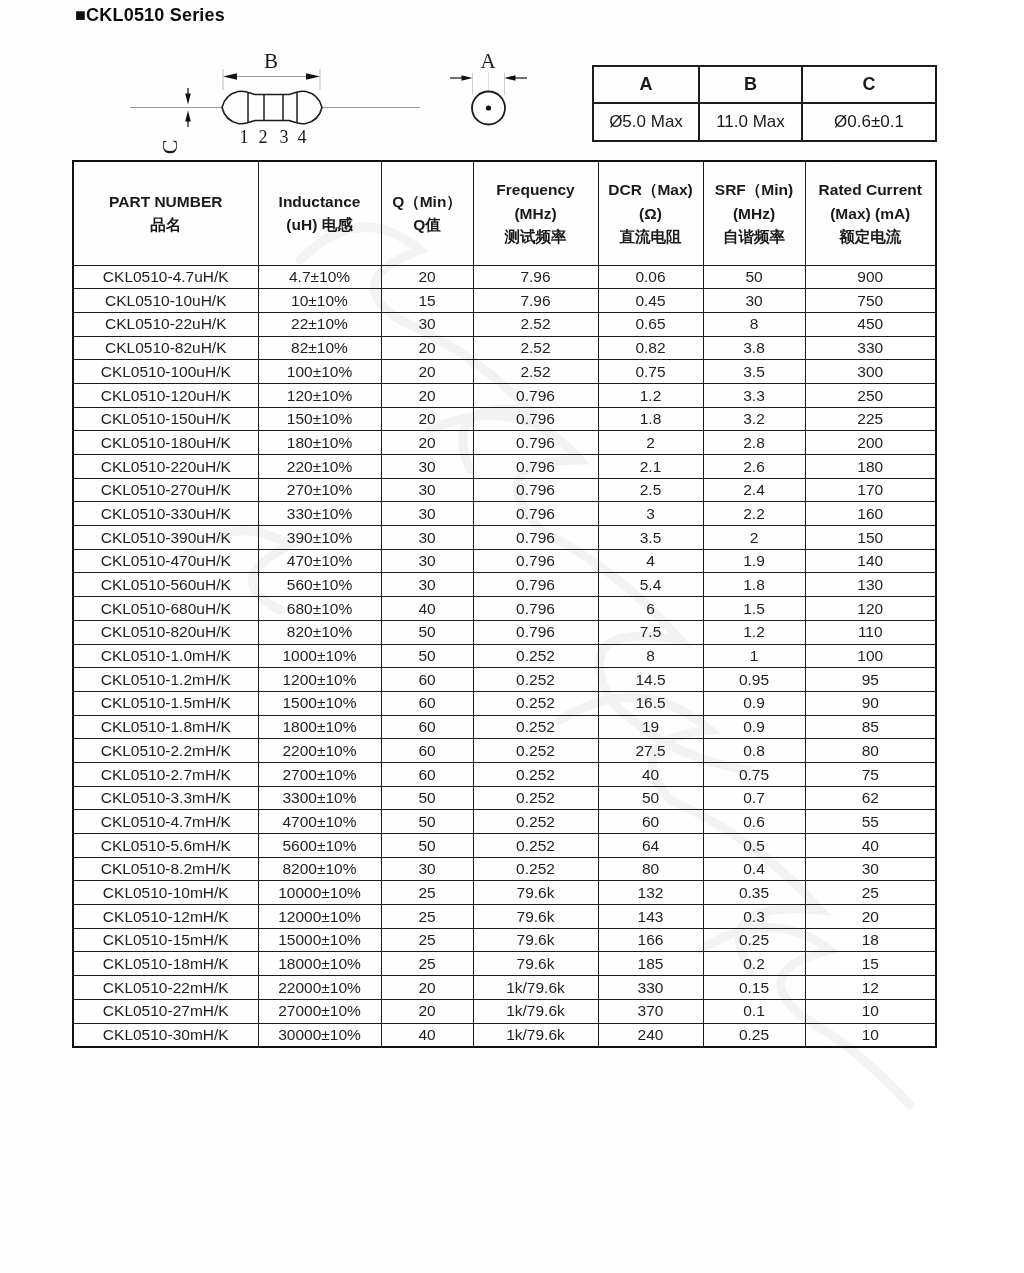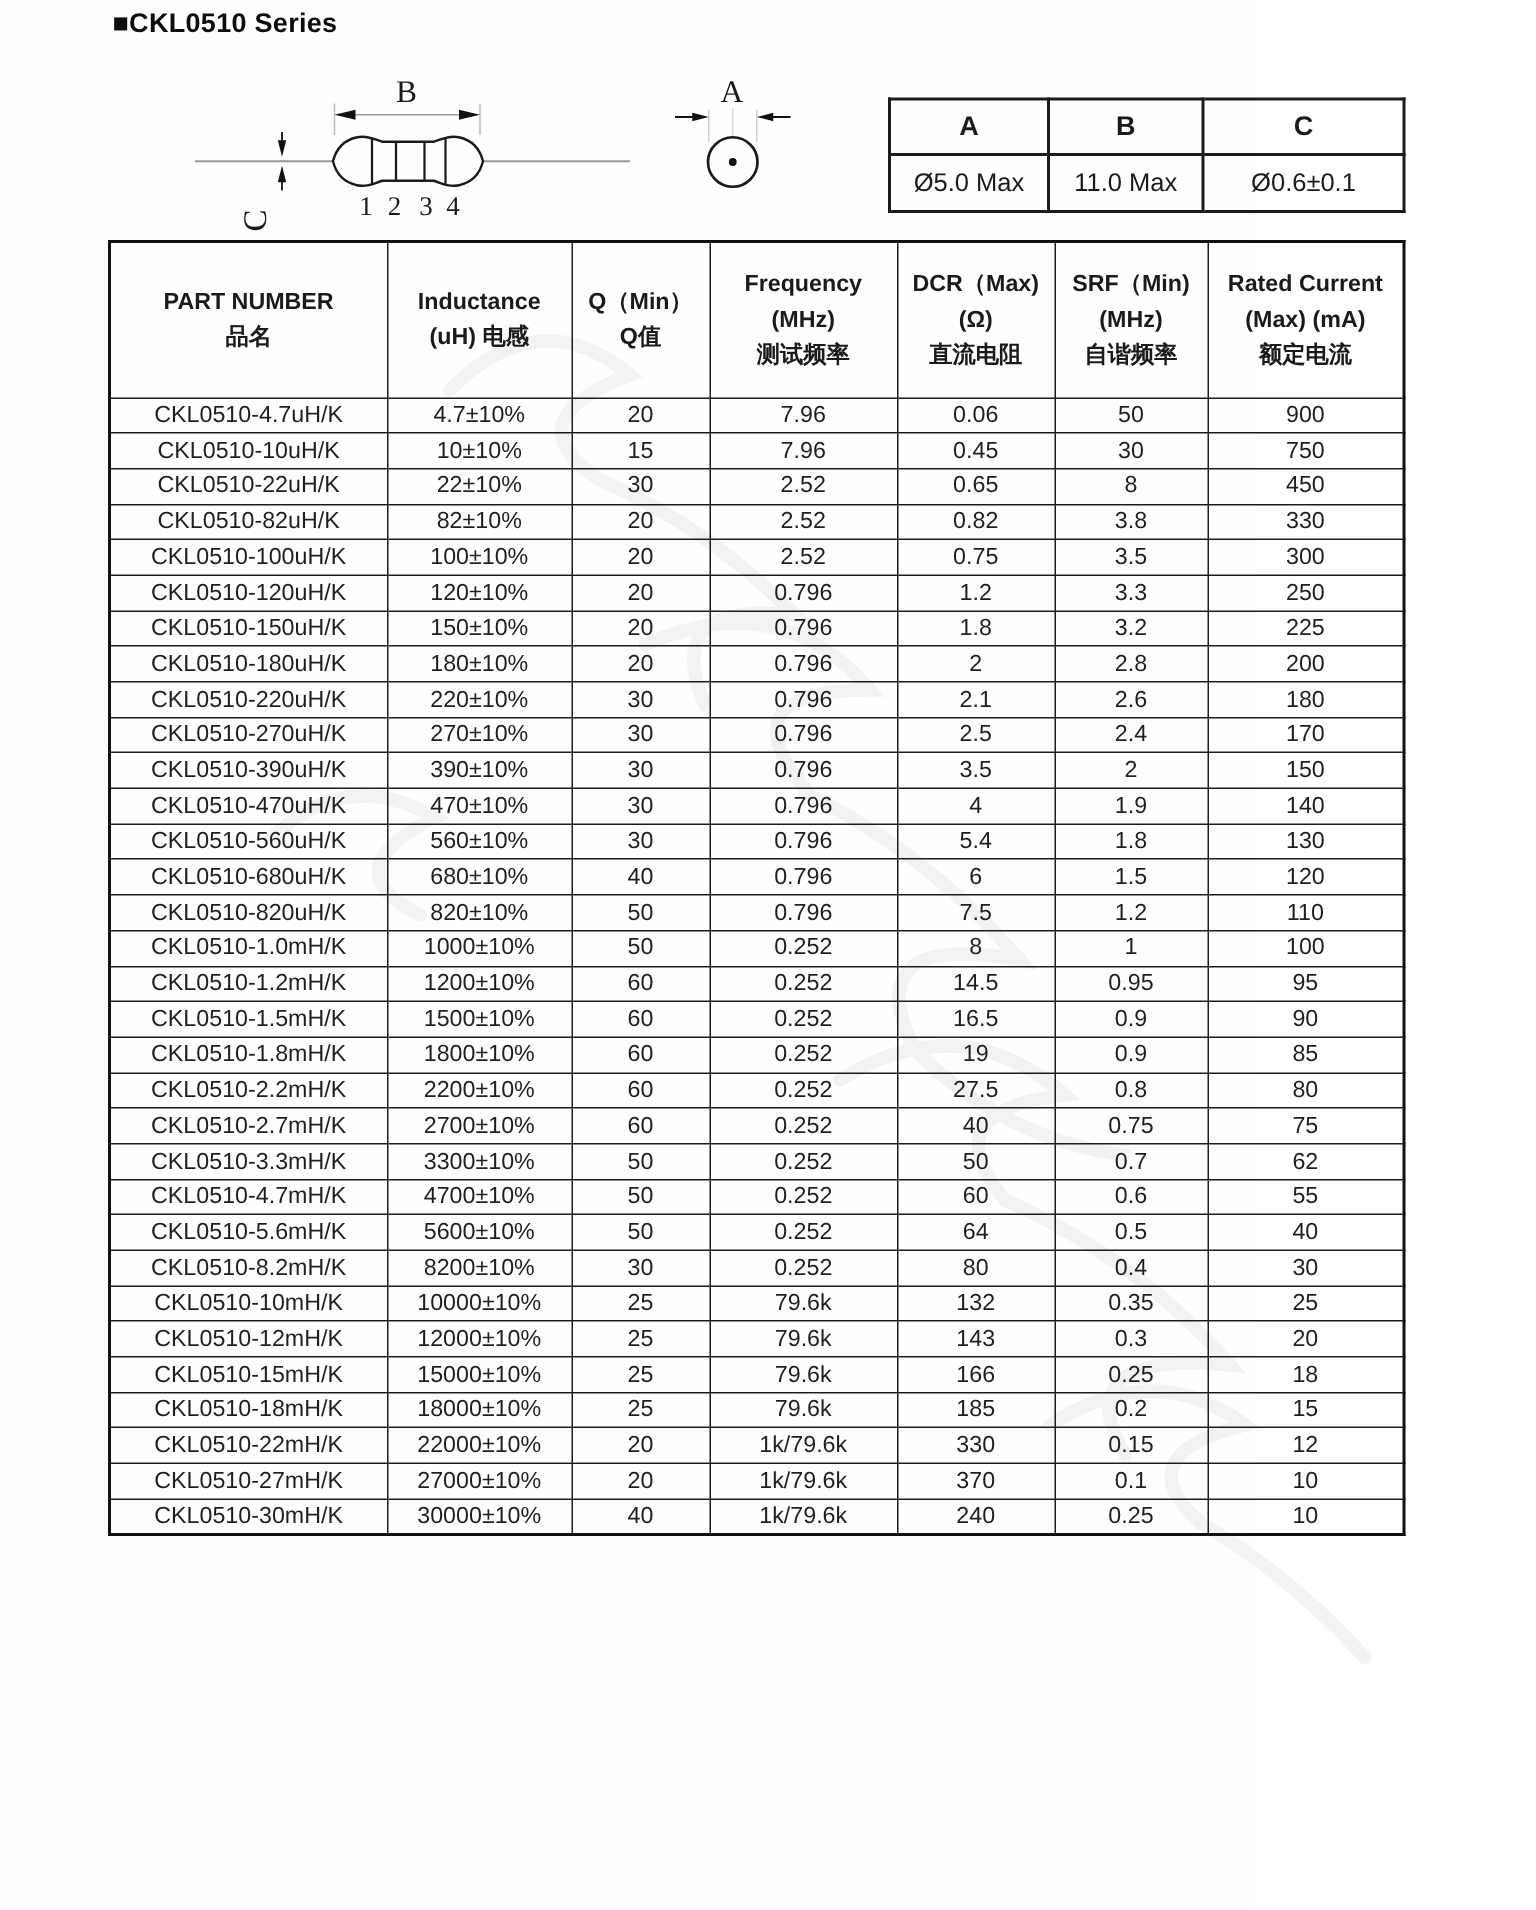--- a/index.html
+++ b/index.html
@@ -271,20 +271,29 @@
         <tr>
           <td>CKL0510-270uH/K</td>
           <td>270±10%</td>
           <td>30</td>
           <td>0.796</td>
           <td>2.5</td>
           <td>2.4</td>
           <td>170</td>
         </tr>
         <tr>
+          <td>CKL0510-330uH/K</td>
+          <td>330±10%</td>
+          <td>30</td>
+          <td>0.796</td>
+          <td>3</td>
+          <td>2.2</td>
+          <td>160</td>
+        </tr>
+        <tr>
           <td>CKL0510-390uH/K</td>
           <td>390±10%</td>
           <td>30</td>
           <td>0.796</td>
           <td>3.5</td>
           <td>2</td>
           <td>150</td>
         </tr>
         <tr>
           <td>CKL0510-470uH/K</td>

